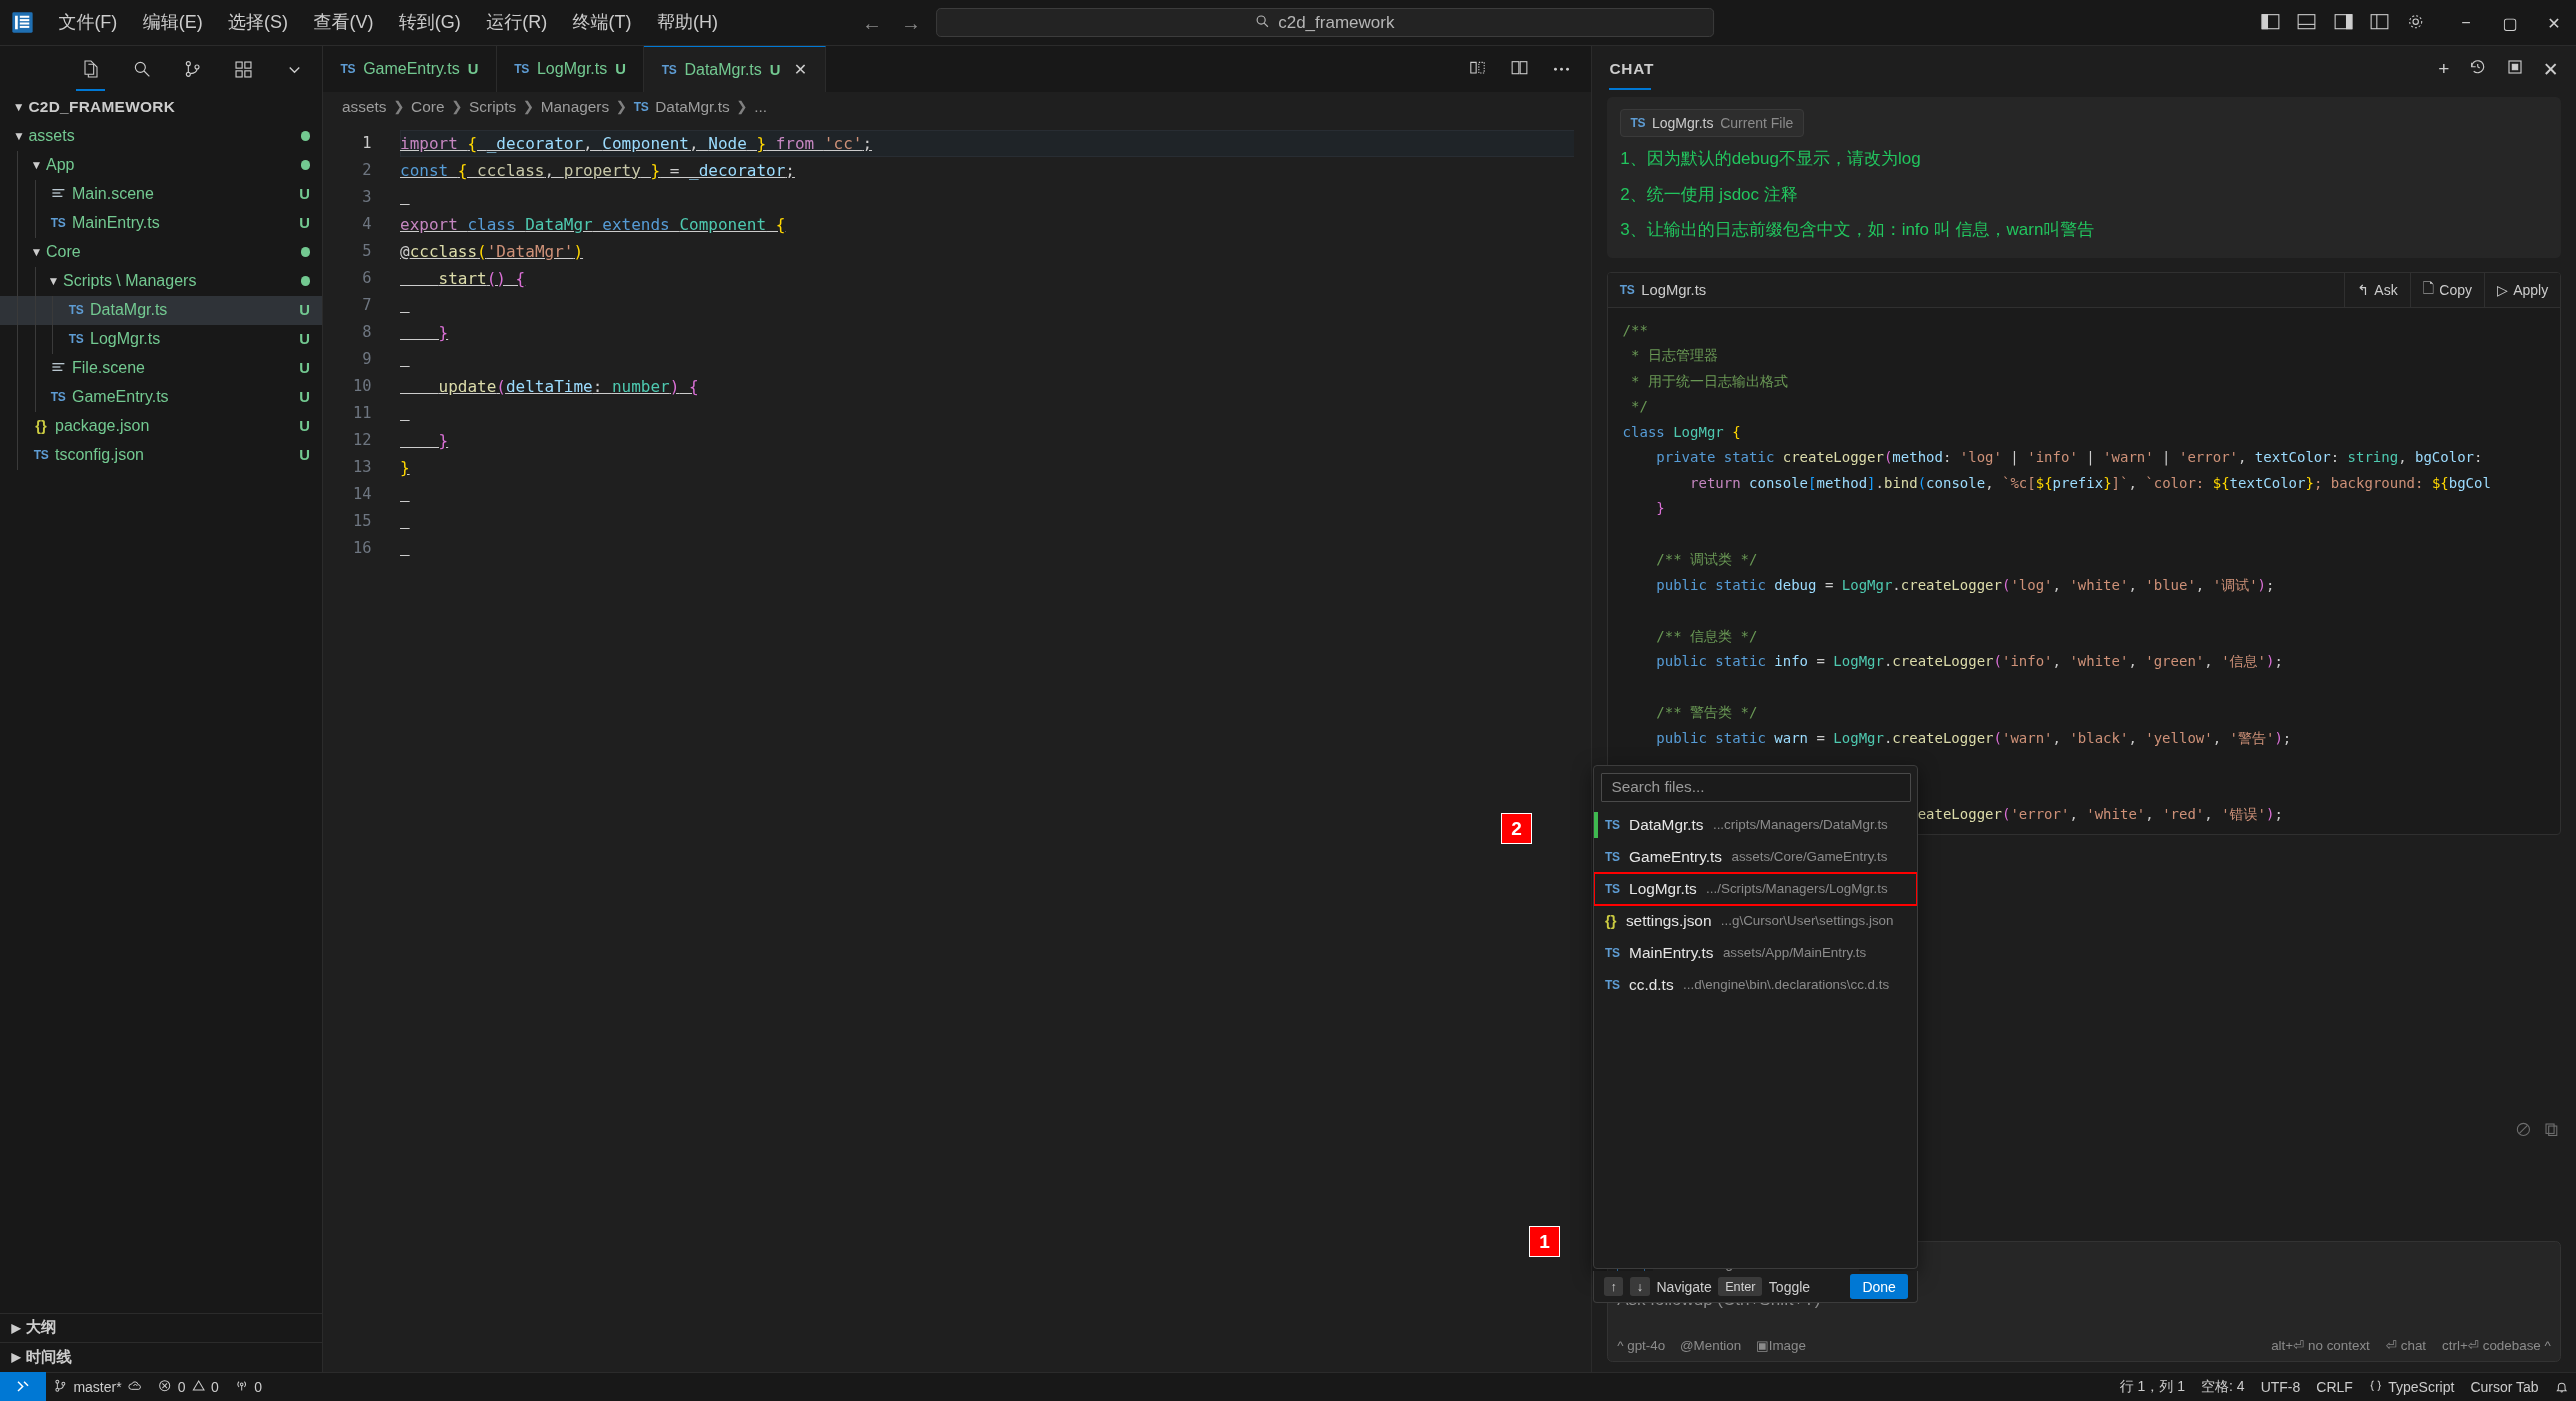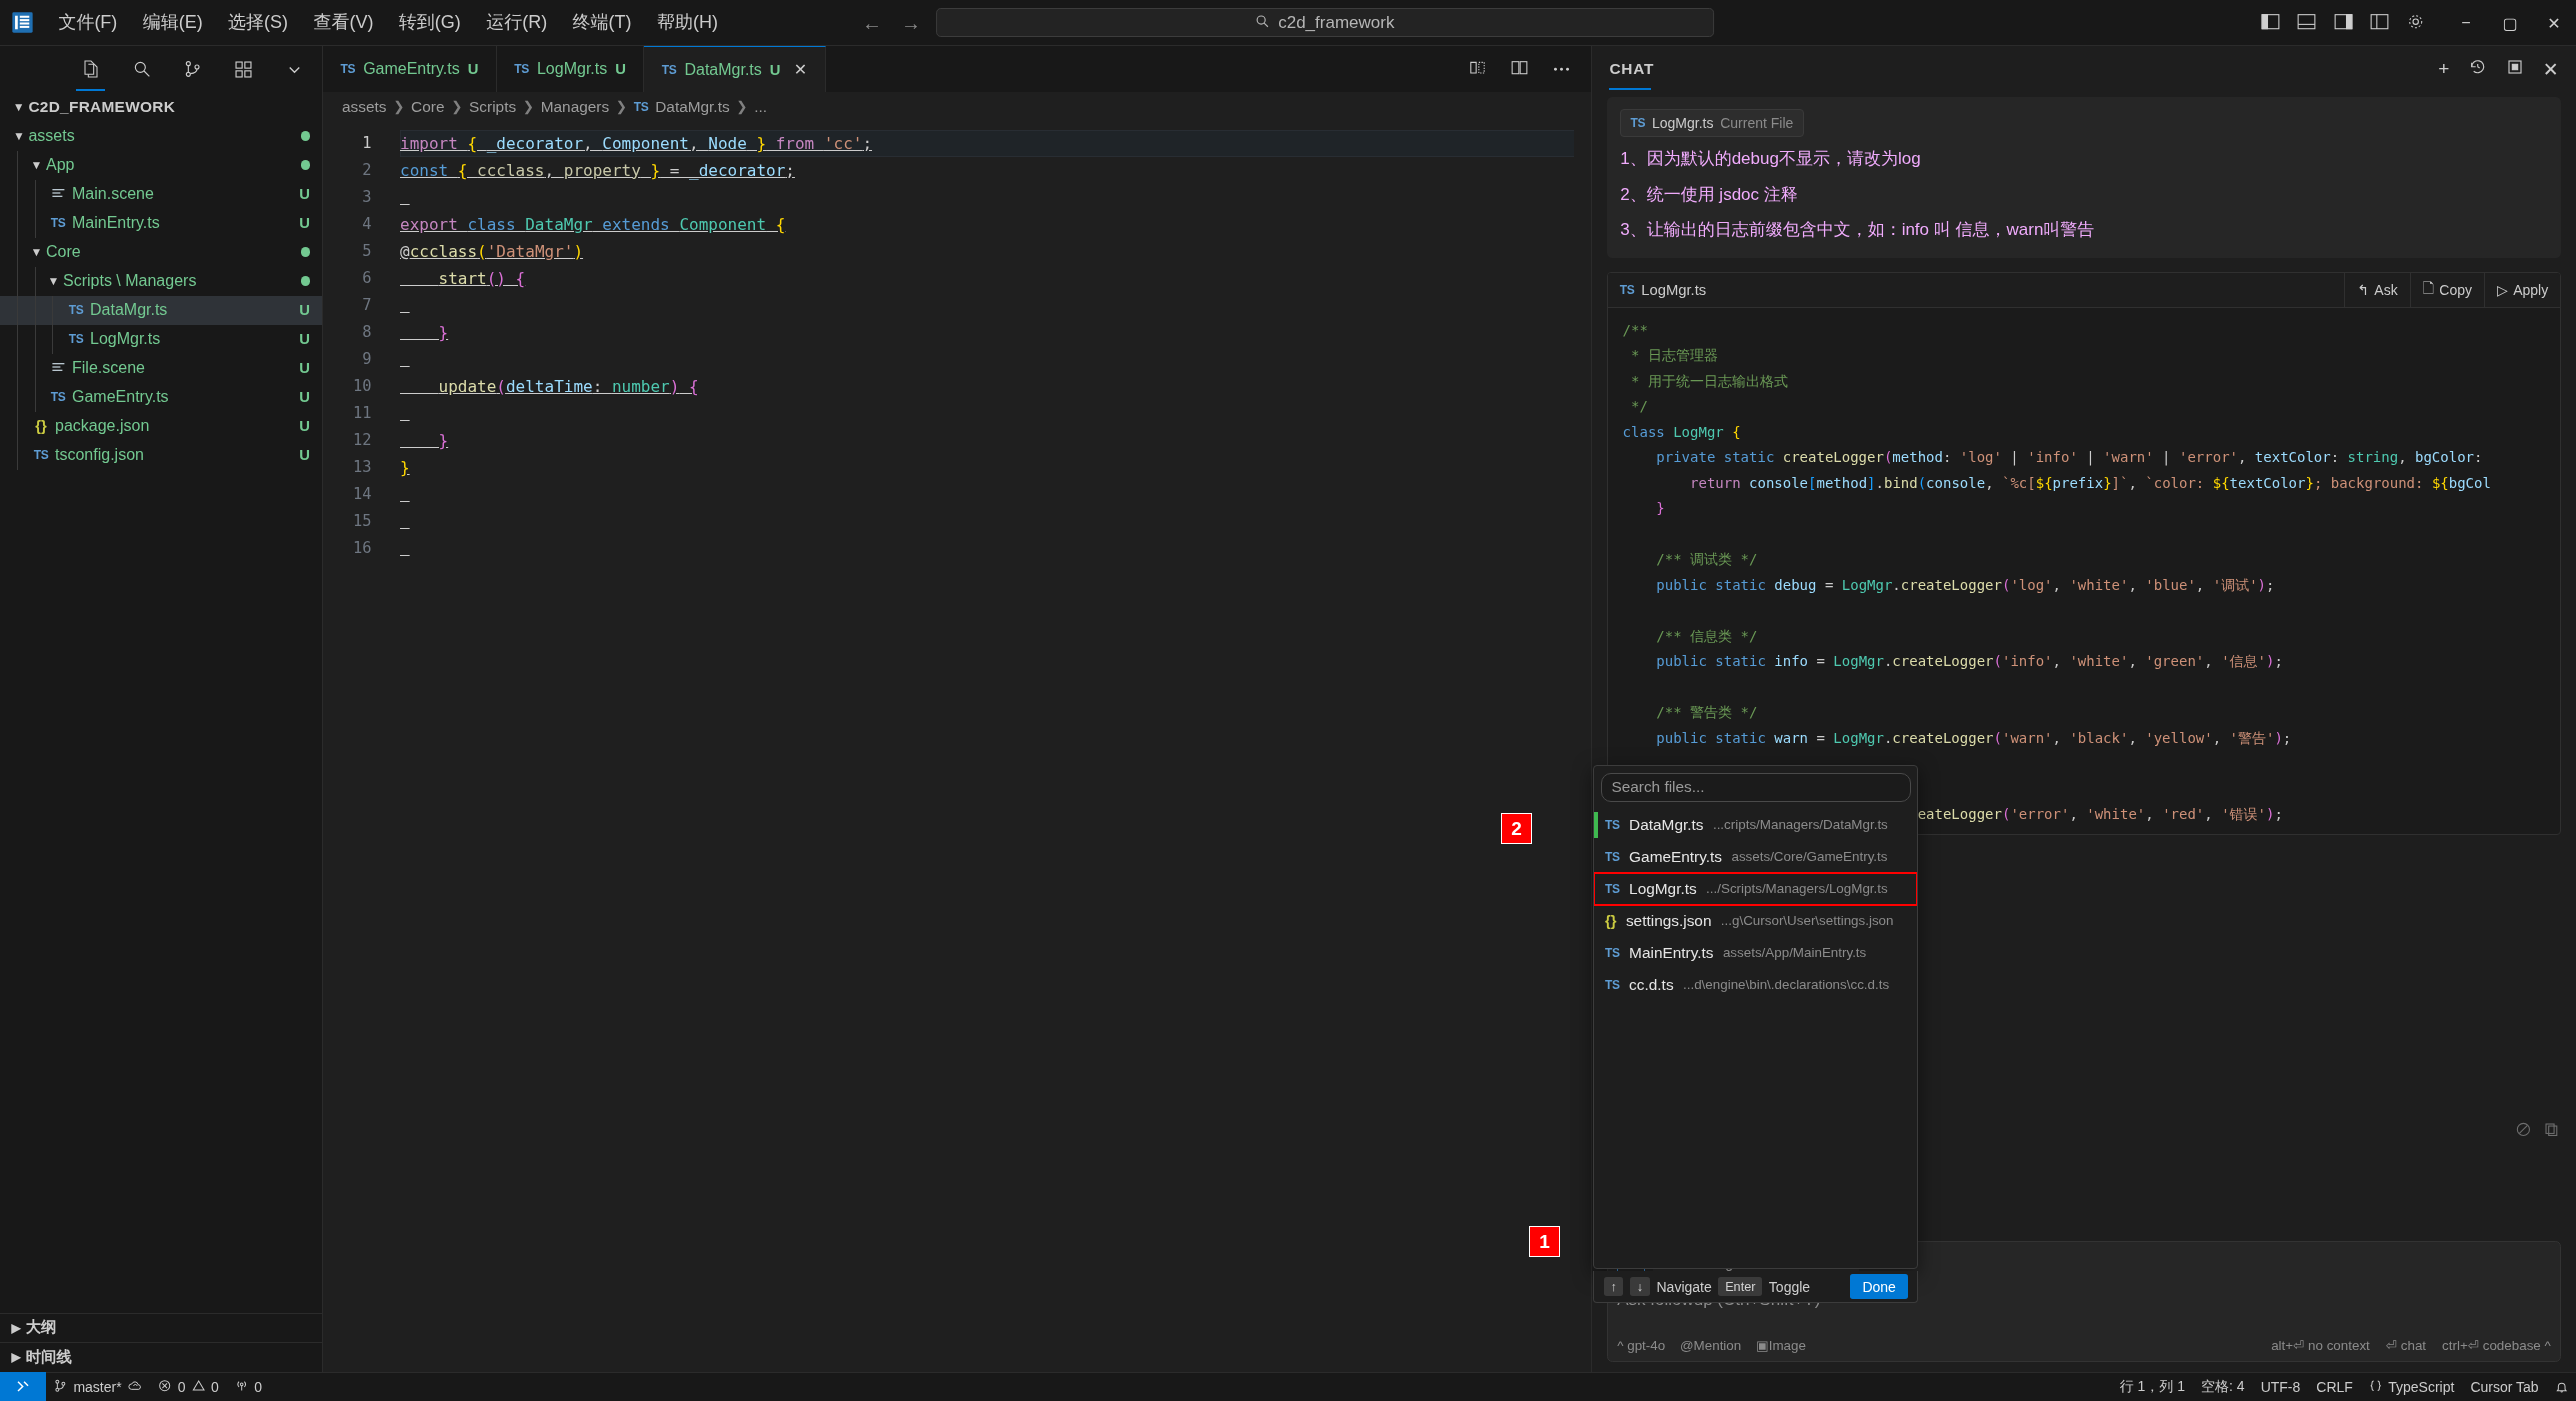--- a/index.html
+++ b/index.html
@@ -117,39 +117,39 @@
   .chat-title::after { content:''; position:absolute; left:0; bottom:-12px; width:42px; height:2px; background:#0078d4; }
   .chat-head-actions { margin-left: auto; display: flex; gap: 20px; align-items: center; color: #cccccc; font-size: 19px; }
   .chat-body { flex: 1; overflow: hidden; padding: 0 14.8px; position: relative; }
 
   .msg-user { background: #262626; border-radius: 5.4px; padding: 12px 13.4px 14.8px 13.4px; margin-top: 5.4px; }
   .ctx-chip {
     display: inline-flex; align-items: center; gap: 6.7px; background: #2d2d2d;
     border: 0.7px solid #3a3a3a; border-radius: 4px; padding: 4.7px 9.4px; font-size: 14px;
   }
   .ctx-chip .dim { color: #8b8b8b; }
-  .msg-line { font-size: 17px; color: #f0abfc; margin-top: 10.7px; line-height: 1.45; }
+  .msg-line { font-size: 17px; color: #22c55e; margin-top: 10.7px; line-height: 1.45; }
 
   .code-card { margin-top: 14.8px; border: 0.7px solid #303030; border-radius: 4px; background: #1b1b1b; overflow:hidden; }
   .cc-head { height: 35px; display: flex; align-items: center; padding-left: 12px; border-bottom: 0.7px solid #303030; background:#1e1e1e; }
   .cc-name { font-size: 14.8px; color: #cccccc; display:flex; align-items:center; gap:6.7px; }
   .cc-actions { margin-left: auto; display: flex; height: 35px; }
   .cc-btn { display:flex; align-items:center; gap:5.4px; padding: 0 12px; font-size: 14px; color: #cccccc; border-left: 0.7px solid #303030; }
   .cc-body { padding: 9.4px 0 6.7px 0; }
   .ccline { height: 25.5px; line-height: 25.5px; font-family: "DejaVu Sans Mono", monospace; font-size: 14px; white-space: pre; padding-left: 14.8px; overflow:hidden; }
 
   
   .qp {
     position: absolute; left: 1.3px; top: 719px; width: 325px; height: 504px;
     background: #1e1e1e; border: 0.7px solid #3c3c3c; border-radius: 4px;
     display: flex; flex-direction: column; z-index: 40; box-shadow: 0 5.4px 19px rgba(0,0,0,.5);
   }
   .qp-input {
     margin: 6.7px; height: 29.5px; background: #1b1b1b; border: 0.7px solid #4a4a4a;
-    border-radius: 10px; display: flex; align-items: center; padding: 0 9.4px;
+    border-radius: 1px; display: flex; align-items: center; padding: 0 9.4px;
     font-size: 15.4px; color: #9a9a9a;
   }
   .qp-list { flex: 1; overflow: hidden; }
   .qp-row { height: 32px; display: flex; align-items: center; padding: 0 10.7px; gap: 9.4px; position: relative; font-size: 15.4px; }
   .qp-row .acc { position:absolute; left:0; top:2.7px; bottom:2.7px; width:4px; background:#3fb950; }
   .qp-row.marked { outline: 2px solid #ff0000; outline-offset: -1.3px; }
   .qp-name { color: #e6e6e6; }
   .qp-path { color: #8b8b8b; font-size: 13.4px; }
   .qp-foot { position: absolute; left: 1.3px; top: 1225px; width: 325px; height: 32px; display: flex; align-items: center; gap: 6.7px; padding: 0 9.4px; background:#1e1e1e; border: 0.7px solid #3c3c3c; border-top:none; border-radius: 0 0 4px 4px; z-index:40;}
   .kbd { background: #3a3a3a; border-radius: 2.7px; padding: 2.7px 6.7px; font-size: 12.7px; color: #d4d4d4; }

